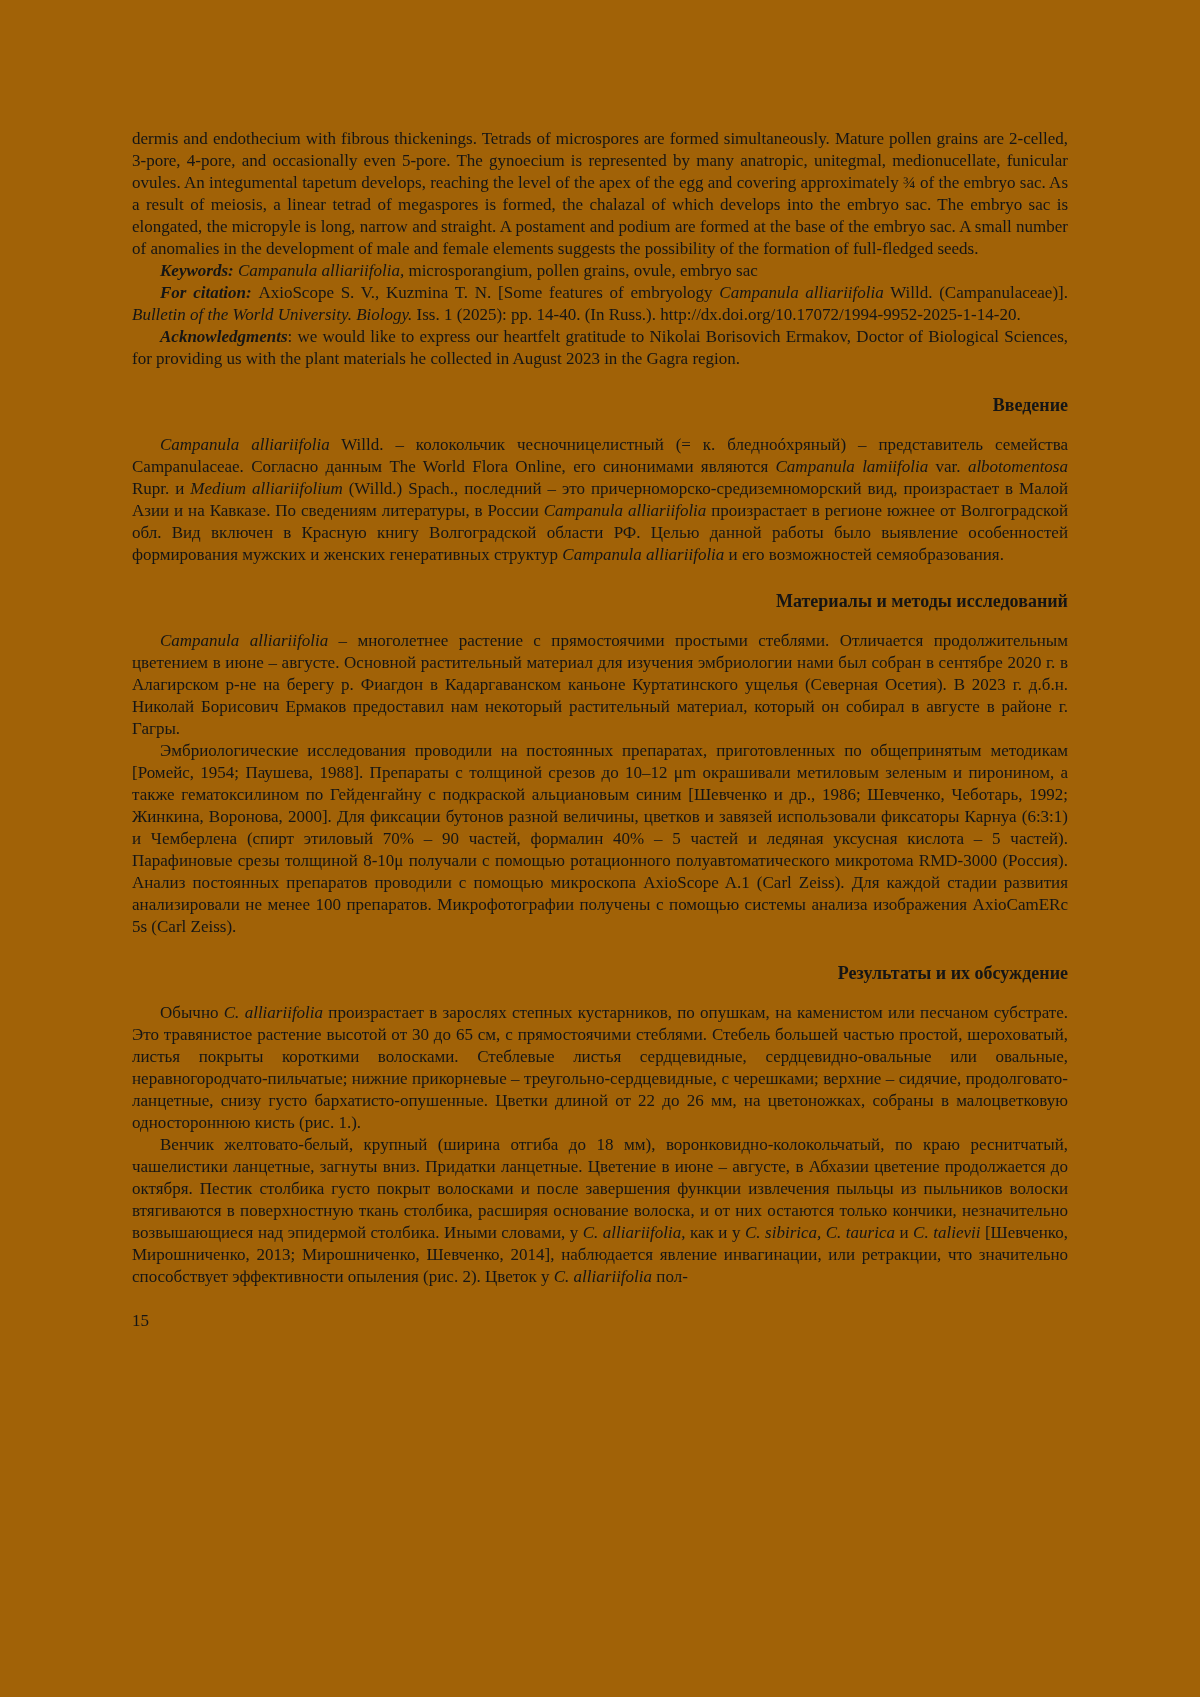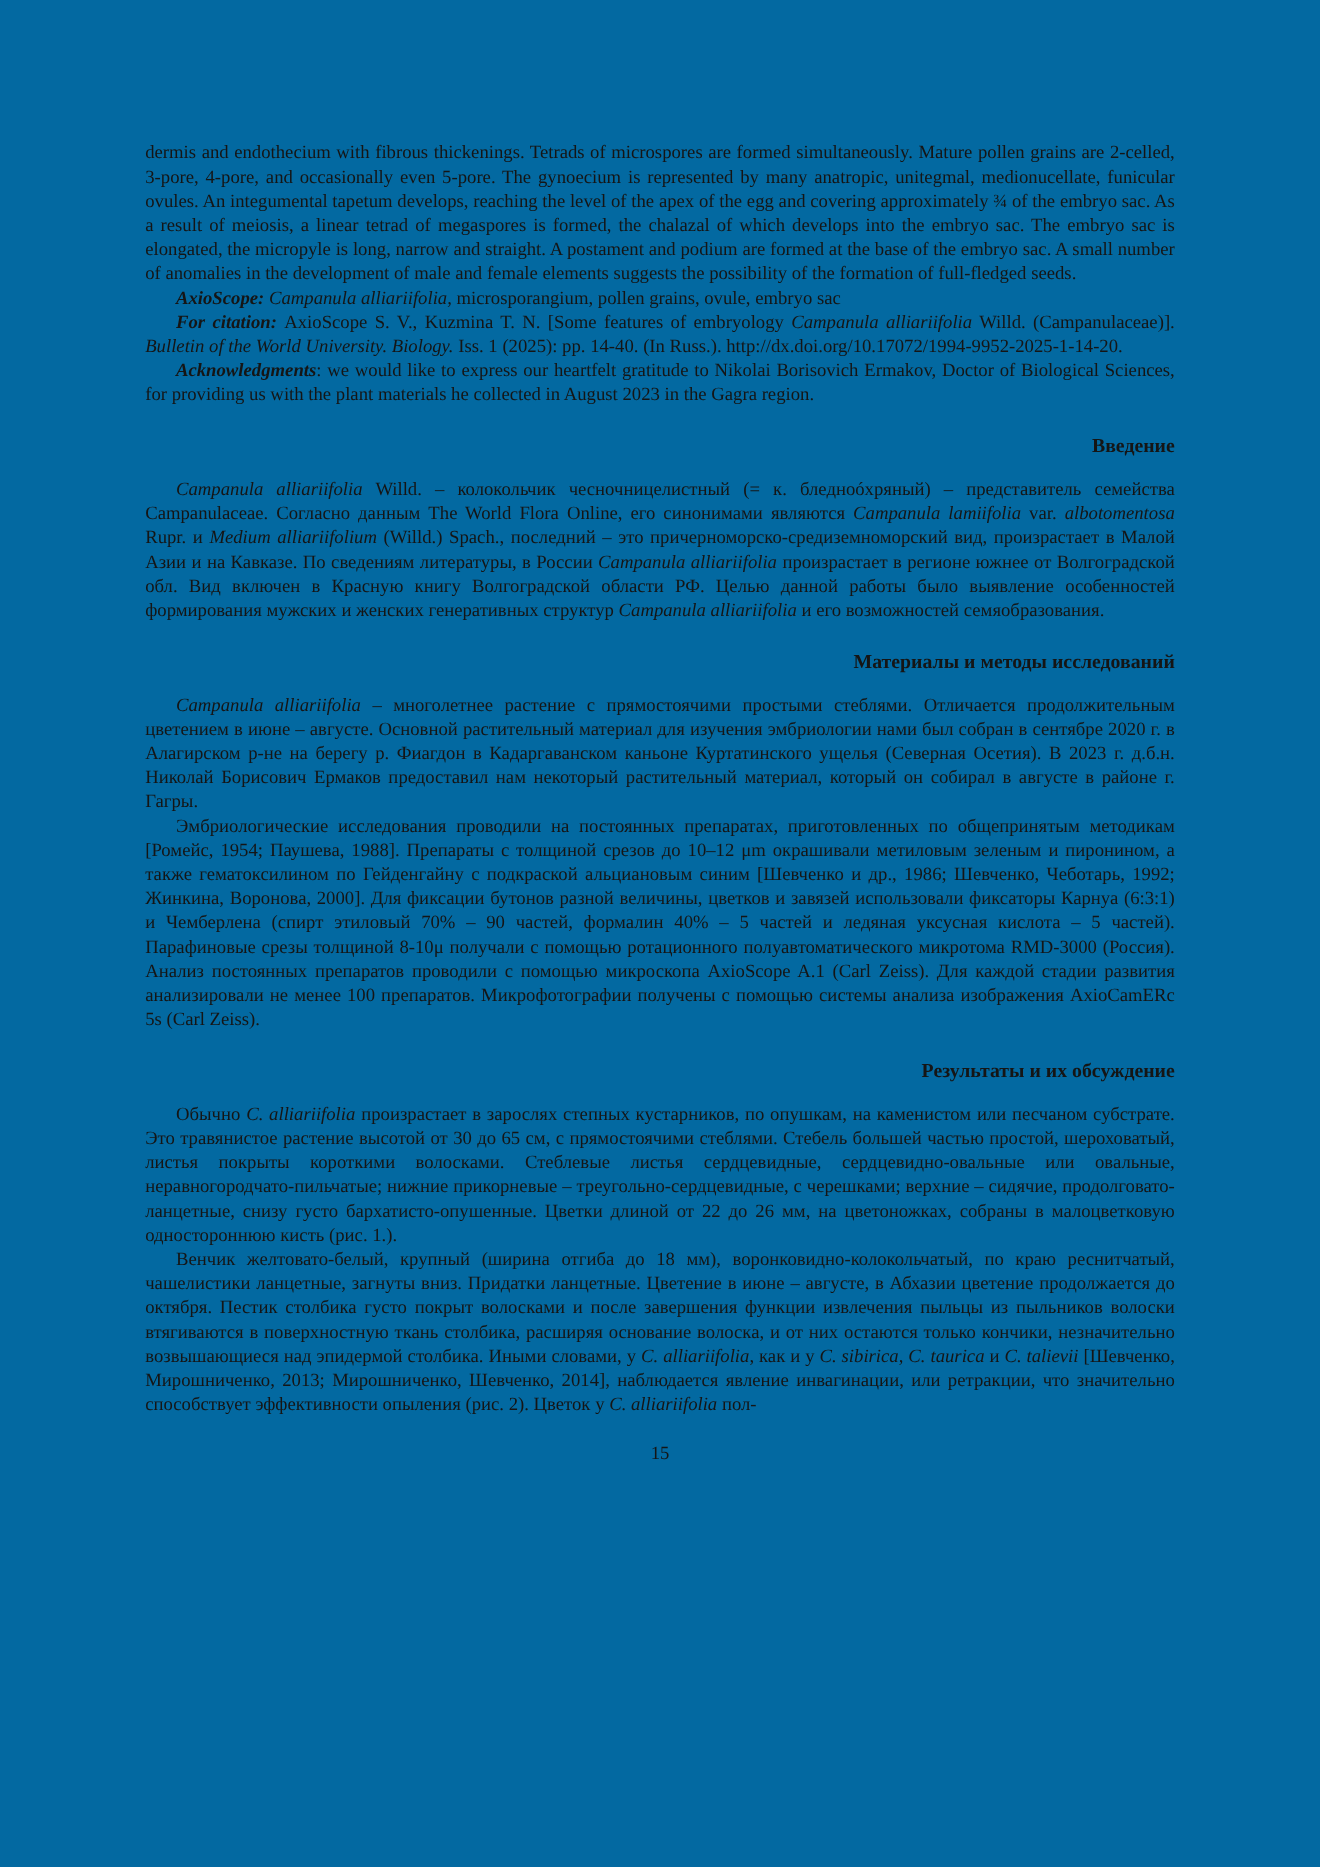--- a/index.html
+++ b/index.html
@@ -6,21 +6,21 @@
   html, body { background: #ffffff; }
   body {
     width: 1200px;
     font-family: "Liberation Serif", "DejaVu Serif", serif;
     color: #151515;
   }
   .page {
     position: relative;
     width: 1200px;
     height: 1697px;
-    background: #0369a1;
+    background: #a16207;
     overflow: hidden;
   }
   .content {
     position: absolute;
     left: 132px;
     top: 128px;
     width: 936px;
     font-size: 17px;
     line-height: 22px;
     text-align: justify;
@@ -31,34 +31,34 @@
   .bi { font-style: italic; font-weight: bold; }
   .heading {
     text-align: right;
     font-weight: bold;
     font-size: 18px;
     line-height: 22px;
     margin: 24px 0 18px 0;
     text-indent: 0;
   }
   .page-number-row {
-    text-align: center;
+    text-align: left;
     margin-top: 22px;
     font-size: 17px;
   }
 </style>
 </head>
 <body>
 
 <div class="page">
   <main class="content">
 
     <p class="para cont"><span>dermis and endothecium with fibrous thickenings. Tetrads of microspores are formed simultaneously. Mature pollen grains are 2-celled, 3-pore, 4-pore, and occasionally even 5-pore. The gynoecium is represented by many anatropic, unitegmal, medionucellate, funicular ovules. An integumental tapetum develops, reaching the level of the apex of the egg and covering approximately ¾ of the embryo sac. As a result of meiosis, a linear tetrad of megaspores is formed, the chalazal of which develops into the embryo sac. The embryo sac is elongated, the micropyle is long, narrow and straight. A postament and podium are formed at the base of the embryo sac. A small number of anomalies in the development of male and female elements suggests the possibility of the formation of full-fledged seeds.</span></p>
 
-    <p class="para"><span class="bi">AxioScope: </span><span class="i">Campanula alliariifolia,</span><span> microsporangium, pollen grains, ovule, embryo sac</span></p>
+    <p class="para"><span class="bi">Keywords: </span><span class="i">Campanula alliariifolia,</span><span> microsporangium, pollen grains, ovule, embryo sac</span></p>
 
     <p class="para"><span class="bi">For citation: </span><span>AxioScope S. V., Kuzmina T. N. [Some features of embryology </span><span class="i">Campanula alliariifolia</span><span> Willd. (Campanulaceae)]. </span><span class="i">Bulletin of the World University. Biology.</span><span> Iss. 1 (2025): pp. 14-40. (In Russ.). </span><span>http://dx.doi.org/10.17072/1994-9952-2025-1-14-20.</span></p>
 
     <p class="para"><span class="bi">Acknowledgments</span><span>: we would like to express our heartfelt gratitude to Nikolai Borisovich Ermakov, Doctor of Biological Sciences, for providing us with the plant materials he collected in August 2023 in the Gagra region.</span></p>
 
     <h2 class="heading">Введение</h2>
 
     <p class="para"><span class="i">Campanula alliariifolia</span><span> Willd. – колокольчик чесночницелистный (= к. бледноóхряный) – представитель семейства Campanulaceae. Согласно данным The World Flora Online, его синонимами являются </span><span class="i">Campanula lamiifolia</span><span> var. </span><span class="i">albotomentosa</span><span> Rupr. и </span><span class="i">Medium alliariifolium</span><span> (Willd.) Spach., последний – это причерноморско-средиземноморский вид, произрастает в Малой Азии и на Кавказе. По сведениям литературы, в России </span><span class="i">Campanula alliariifolia</span><span> произрастает в регионе южнее от Волгоградской обл. Вид включен в Красную книгу Волгоградской области РФ. Целью данной работы было выявление особенностей формирования мужских и женских генеративных структур </span><span class="i">Campanula alliariifolia</span><span> и его возможностей семяобразования.</span></p>
 
     <h2 class="heading">Материалы и методы исследований</h2>

